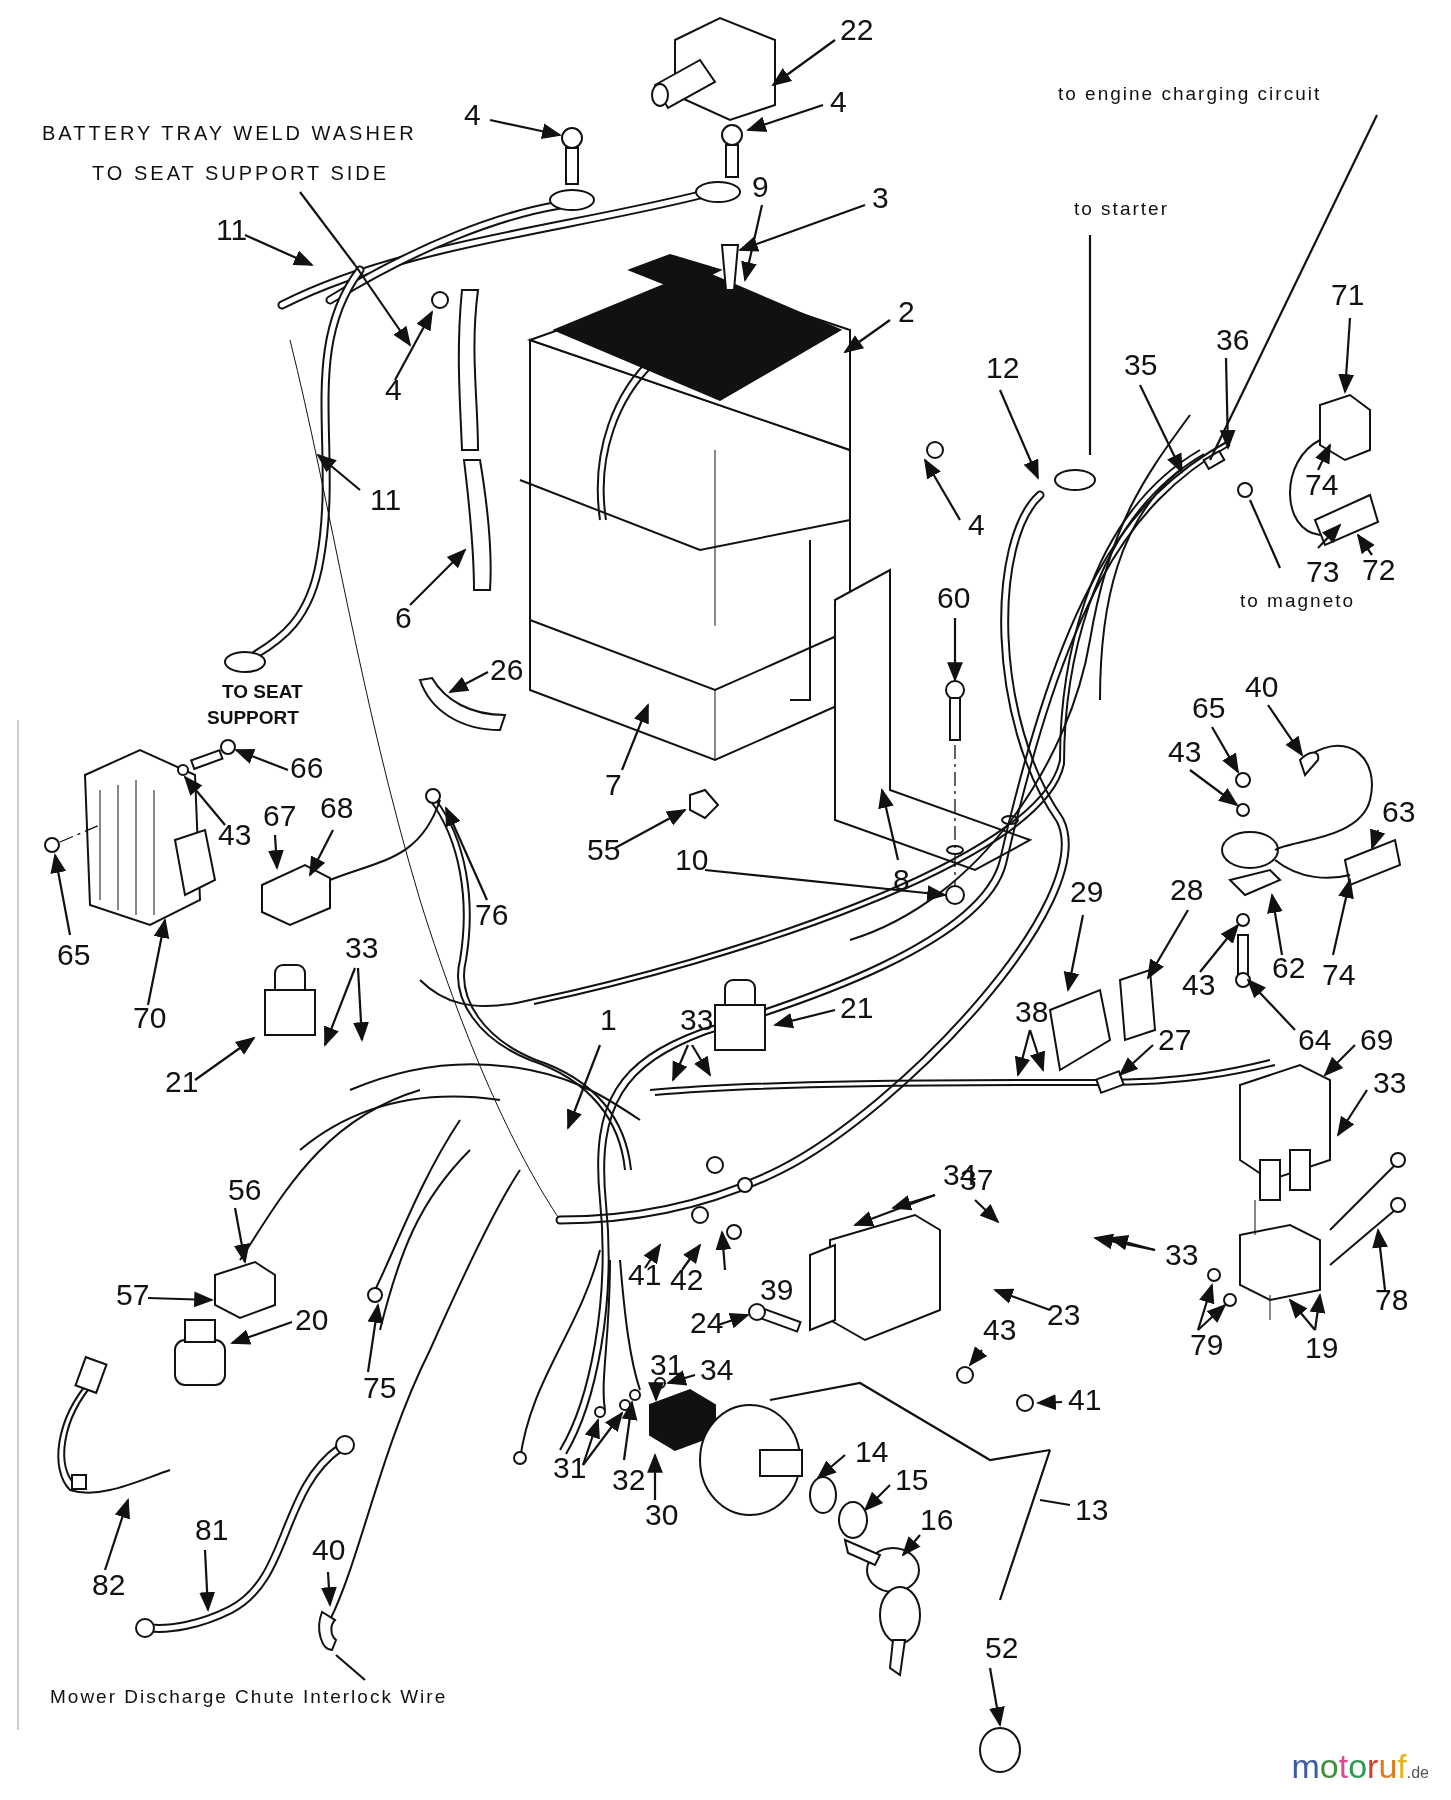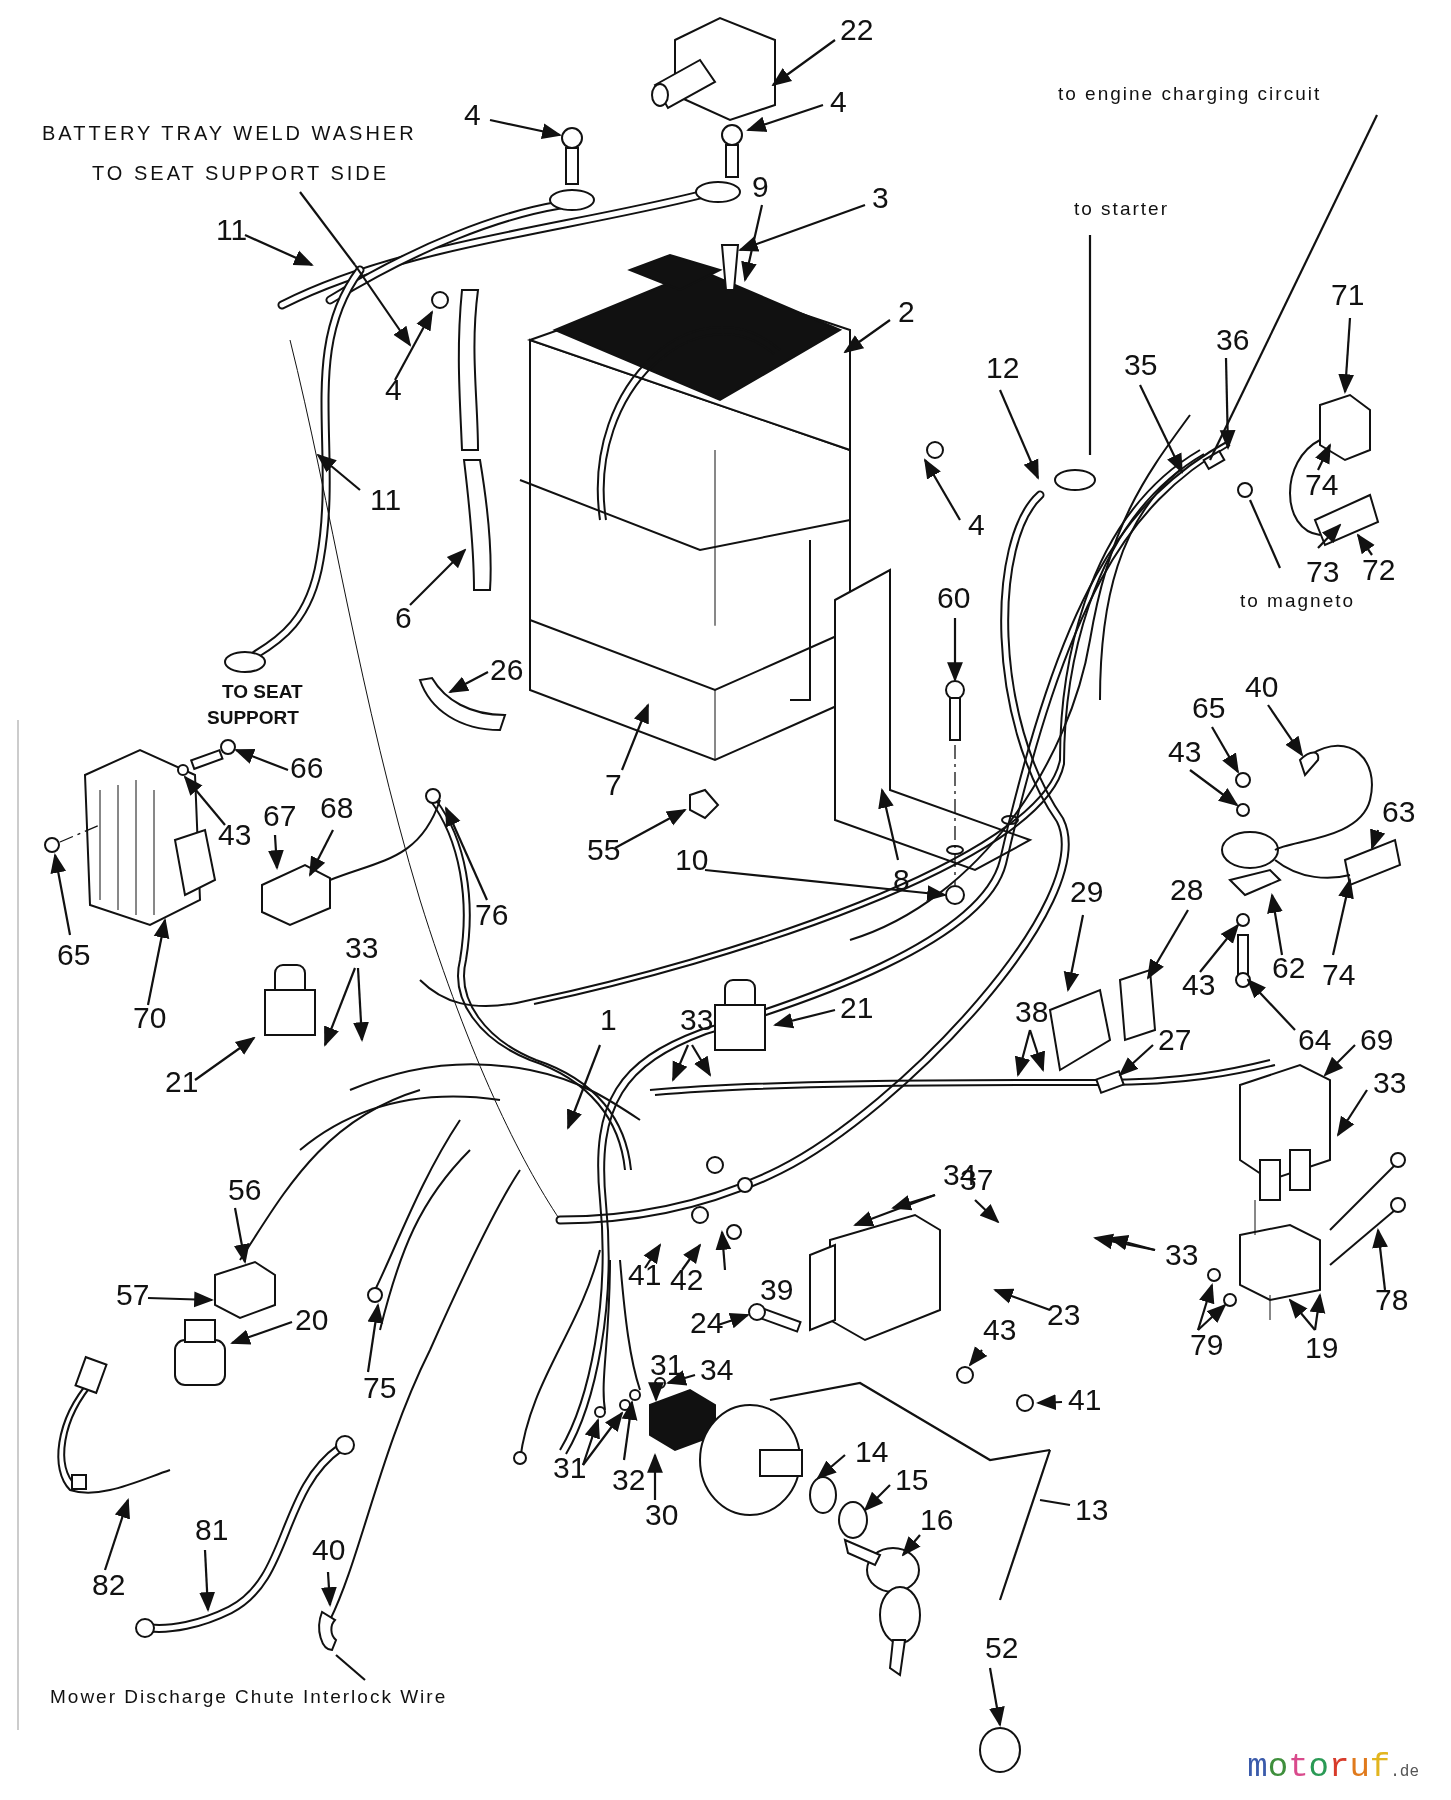--- a/index.html
+++ b/index.html
@@ -10,21 +10,21 @@
   .note-small-caps { font-family: "Liberation Sans", sans-serif; font-size: 19px; fill: #111; font-weight: bold; }
   .note-lower { font-family: "Liberation Sans", sans-serif; font-size: 19px; letter-spacing: 2px; fill: #111; }
   .part { fill: #fff; stroke: #111; stroke-width: 2; }
   .part-dark { fill: #111; stroke: #111; stroke-width: 2; }
   .wire { fill: none; stroke: #111; stroke-width: 2; }
   .cable { fill: none; stroke: #111; stroke-width: 9; stroke-linecap: round; }
   .cable-in { fill: none; stroke: #fff; stroke-width: 5; stroke-linecap: round; }
   .leader { stroke: #111; stroke-width: 2.2; fill: none; }
   .dash { stroke: #111; stroke-width: 1.3; fill: none; stroke-dasharray: 14 5 3 5; }
   .thin { stroke: #111; stroke-width: 1; fill: none; }
-  .watermark { position: absolute; right: 32px; bottom: 14px; font-family: Liberation Mono, monospace; font-size: 34px; }
+  .watermark { position: absolute; right: 22px; bottom: 14px; font-family: Liberation Sans, sans-serif; font-size: 34px; }
   .watermark span { display: inline-block; }
   .watermark .tld { font-size: 16px; color: #555; }
 </style>
 </head>
 <body>
 
 <svg id="diagram" viewBox="0 0 1451 1800" xmlns="http://www.w3.org/2000/svg">
   <defs>
     <marker id="arrow" viewBox="0 0 10 10" refX="9" refY="5" markerWidth="9" markerHeight="9" orient="auto-start-reverse">
       <path d="M0,1 L10,5 L0,9 z" fill="#111"></path>

